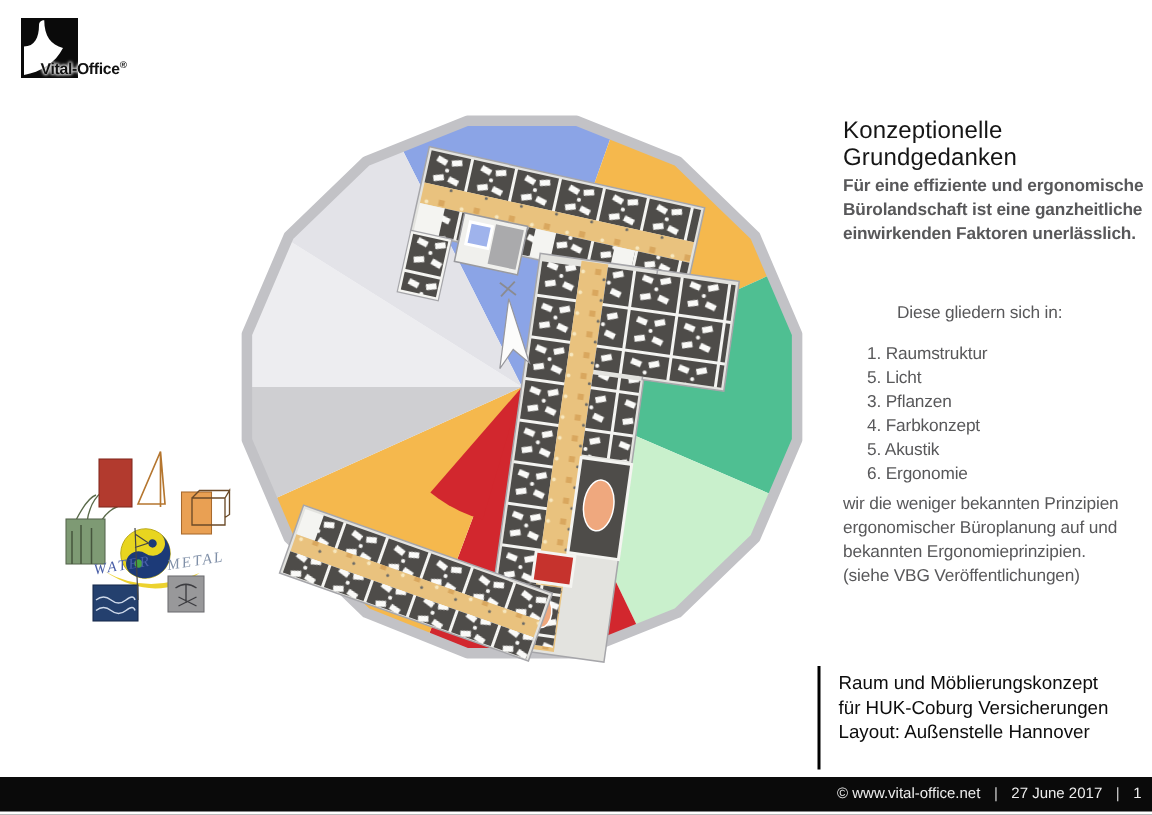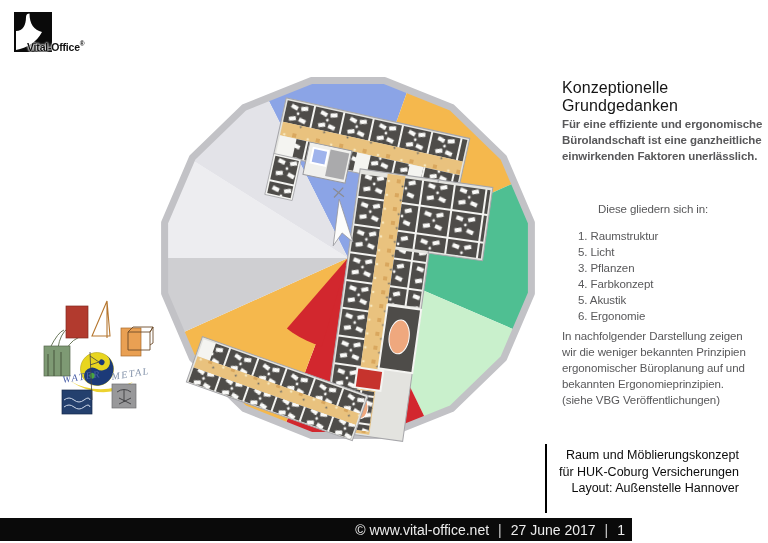--- a/index.html
+++ b/index.html
@@ -17,25 +17,25 @@
   
   .title{left:562px;top:79px;font-size:16px;color:#151515;letter-spacing:0.1px;}
   .bodytxt{font-size:11.5px;line-height:16px;color:#58585a;letter-spacing:-0.1px;}
   .para1{left:562px;top:116px;font-weight:bold;}
   .intro{left:562px;top:201px;margin-left:36px;}
   .list{left:562px;top:228px;margin-left:16px;}
   .para2{left:562px;top:328px;}
 
   
   .project-rule{left:545px;top:444px;width:2px;height:69px;background:#000;}
-  .project{left:559px;top:447px;font-size:12.5px;line-height:16.5px;color:#0c0c0c;text-align:right;}
-
-  
-  .footer{left:0;top:518px;width:632px;height:23px;background:#0a0a0a;display:flex;
-          align-items:center;justify-content:flex-end;gap:0;color:#ededed;font-size:14px;
+  .project{left:559px;top:447px;font-size:12.5px;line-height:16.5px;color:#0c0c0c;}
+
+  
+  .footer{left:0;top:518px;width:768px;height:23px;background:#0a0a0a;display:flex;
+          align-items:center;justify-content:flex-end;gap:0;color:#ededed;font-size:10px;
           padding-right:0;box-sizing:border-box;}
   .footer span{margin-right:9px;}
   .footer .sep{color:#cfcfcf;}
   .footer .page-num{margin-right:7px;}
 
   
   .gfx{left:0;top:0;width:768px;height:543px;}
   .hand{font-style:italic;font-size:10px;letter-spacing:1.5px;font-family:"Liberation Serif",serif;}
 </style>
 </head>
@@ -197,21 +197,20 @@
   <div class="abs bodytxt intro">Diese gliedern sich in:</div>
   <div class="abs bodytxt list">
       <div>1. Raumstruktur</div>
       <div>5. Licht</div>
       <div>3. Pflanzen</div>
       <div>4. Farbkonzept</div>
       <div>5. Akustik</div>
       <div>6. Ergonomie</div>
     </div>
   <div class="abs bodytxt para2">
-      <div>In nachfolgender Darstellung zeigen</div>
       <div>wir die weniger bekannten Prinzipien</div>
       <div>ergonomischer Büroplanung auf und</div>
       <div>bekannten Ergonomieprinzipien.</div>
       <div>(siehe VBG Veröffentlichungen)</div>
     </div>
 
   <div class="abs project-rule"></div>
   <div class="abs project">
       <div>Raum und Möblierungskonzept</div>
       <div>für HUK-Coburg Versicherungen</div>

